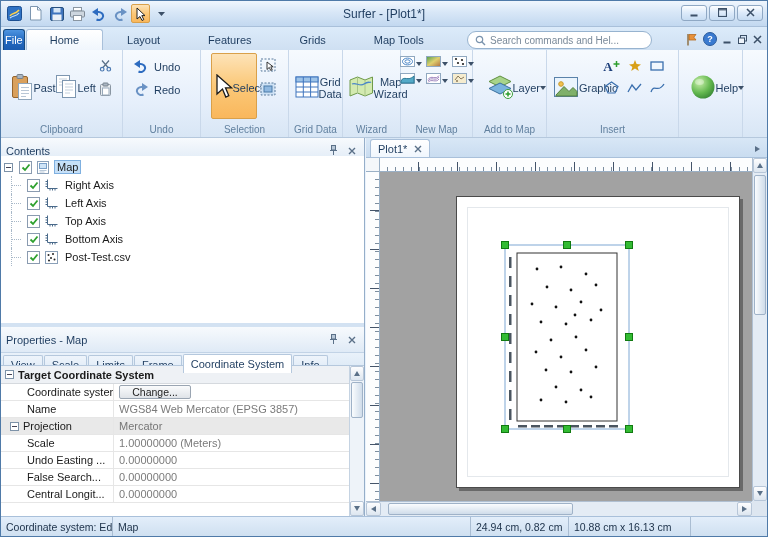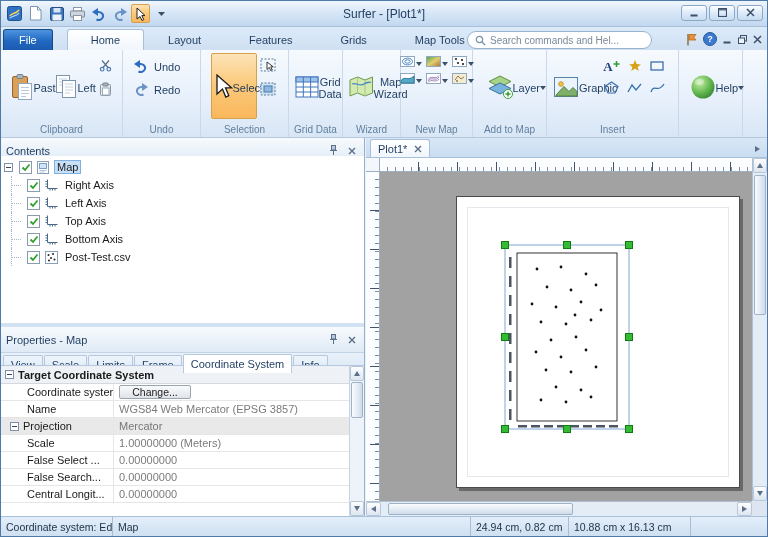--- a/index.html
+++ b/index.html
@@ -16,21 +16,21 @@
 .qbtn.pressed{background:linear-gradient(#fde3b8,#fbc878 50%,#f9b75c);border-color:#d9a04a}
 .win-controls{position:absolute;right:4px;top:4px;display:flex;gap:2px;z-index:2}
 .wbtn{width:26px;height:16px;border:1px solid #8fa8c4;border-radius:3px;
   background:linear-gradient(#fdfeff,#dceafa 50%,#c7dcf2);display:flex;align-items:center;justify-content:center}
 
 
 .tabrow{position:absolute;top:26px;left:0;right:0;height:23px;background:linear-gradient(#dcebfa,#cfe0f2)}
 .tabstrip{position:absolute;left:2px;bottom:0;display:flex;align-items:flex-end;height:23px}
 .rtab{padding:4px 23px 4px;color:#1e3c5f;border-radius:3px 3px 0 0;border:1px solid transparent;border-bottom:none}
 .rtab.active{background:linear-gradient(#ffffff,#f0f6fd);border-color:#a9c0da}
-.rtab.file{background:linear-gradient(#4e94e0,#2268c0 55%,#1b5cb0);color:#fff;margin-right:14px;padding:4px 15px;border-color:#17497e}
+.rtab.file{background:linear-gradient(#4e94e0,#2268c0 55%,#1b5cb0);color:#fff;margin-right:1px;padding:4px 1px;border-color:#17497e}
 .searchbox{position:absolute;right:115px;top:4px;width:185px;height:16px;background:#fff;border:1px solid #97b3cf;
   border-radius:9px;display:flex;align-items:center;padding:8px 7px;gap:4px}
 .stext{color:#7a8a9a;font-size:10px;white-space:nowrap;overflow:hidden}
 .tabrow-icons{position:absolute;right:5px;top:5px;display:flex;gap:6px;align-items:center;height:14px}
 .cicon{display:flex;align-items:center;justify-content:center}
 
 
 .ribbon{position:absolute;top:49px;left:0;right:0;height:88px;display:flex;
   background:linear-gradient(#f6fafe,#e6effb 60%,#d8e6f5);border-bottom:1px solid #b5c8dd}
 .rgroup{position:relative;height:100%;border-right:1px solid #c9d8ea;display:flex;flex-direction:column;flex:none}
@@ -724,21 +724,21 @@
               <div class="prow">
                 <div class="plabel ind">
                   <span>Scale</span>
                 </div>
                 <div class="pvalue">
                   <span class="vtext">1.00000000 (Meters)</span>
                 </div>
               </div>
               <div class="prow">
                 <div class="plabel ind">
-                  <span>False Select ...</span>
+                  <span>Undo Easting ...</span>
                 </div>
                 <div class="pvalue">
                   <span class="vtext">0.00000000</span>
                 </div>
               </div>
               <div class="prow">
                 <div class="plabel ind">
                   <span>False Search...</span>
                 </div>
                 <div class="pvalue">

